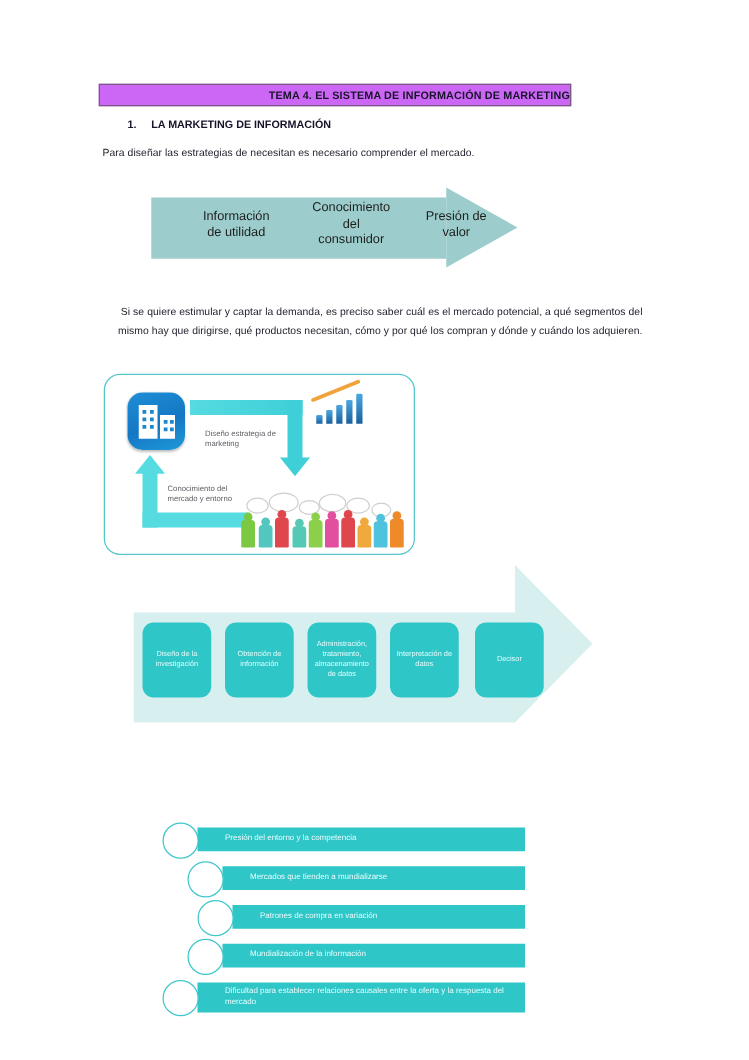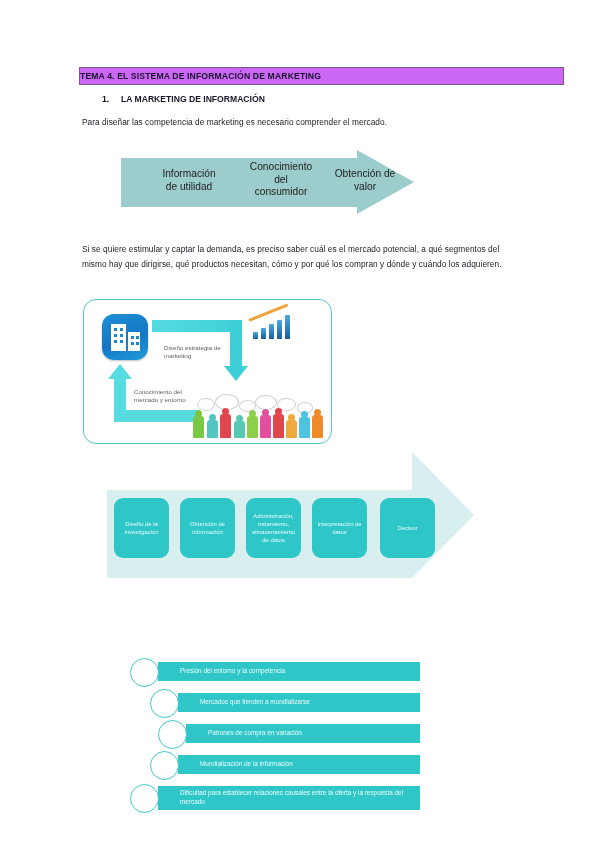--- a/index.html
+++ b/index.html
@@ -19,28 +19,28 @@
     position: absolute;
     inset: 0;
     background: #ffffff;
   }
 
   
   .title-banner {
     position: absolute;
     left: 79px;
     top: 67px;
-    width: 485px;
+    width: 378px;
     height: 18px;
     background: #cc66f5;
     border: 1px solid #7a5a85;
     box-sizing: border-box;
     display: flex;
     align-items: center;
-    justify-content: flex-start;
+    justify-content: flex-end;
   }
   .title-banner span {
     font-size: 8.6px;
     font-weight: bold;
     color: #17142a;
     letter-spacing: 0.15px;
     white-space: nowrap;
   }
 
   
@@ -58,21 +58,21 @@
 
   
   .para {
     position: absolute;
     font-size: 8.3px;
     color: #1b1b28;
     line-height: 14.6px;
     letter-spacing: 0.05px;
   }
   .para-1 { left: 82px; top: 115px; width: 430px; }
-  .para-2 { left: 82px; top: 242px; width: 432px; }
+  .para-2 { left: 82px; top: 242px; width: 432px; text-align: right; }
 
   
   .value-arrow {
     position: absolute;
     left: 121px;
     top: 150px;
     width: 293px;
     height: 65px;
   }
   .value-arrow .shaft {
@@ -399,31 +399,31 @@
 
   <div class="title-banner">
     <span>TEMA 4. EL SISTEMA DE INFORMACIÓN DE MARKETING</span>
   </div>
 
   <div class="section-heading">
     <span class="num">1.</span>
     <span>LA MARKETING DE INFORMACIÓN</span>
   </div>
 
-  <div class="para para-1">Para diseñar las competencia de marketing es necesario comprender el mercado.</div>
+  <div class="para para-1">Para diseñar las estrategias de necesitan es necesario comprender el mercado.</div>
 
   <div class="value-arrow">
     <div class="shaft"></div>
     <div class="head"></div>
     <div class="vlabel vlabel-0" style="white-space:pre-line">Información
 de utilidad</div>
     <div class="vlabel vlabel-1" style="white-space:pre-line">Conocimiento
 del
 consumidor</div>
-    <div class="vlabel vlabel-2" style="white-space:pre-line">Obtención de
+    <div class="vlabel vlabel-2" style="white-space:pre-line">Presión de
 valor</div>
   </div>
 
   <div class="para para-2">Si se quiere estimular y captar la demanda, es preciso saber cuál es el mercado potencial, a qué segmentos del mismo hay que dirigirse, qué productos necesitan, cómo y por qué los compran y dónde y cuándo los adquieren.</div>
 
   <div class="cycle-img">
     <div class="bldg-icon">
       <div class="tower t1"></div>
       <div class="tower t2"></div>
       <div class="win" style="left:12px;top:14px"></div>

